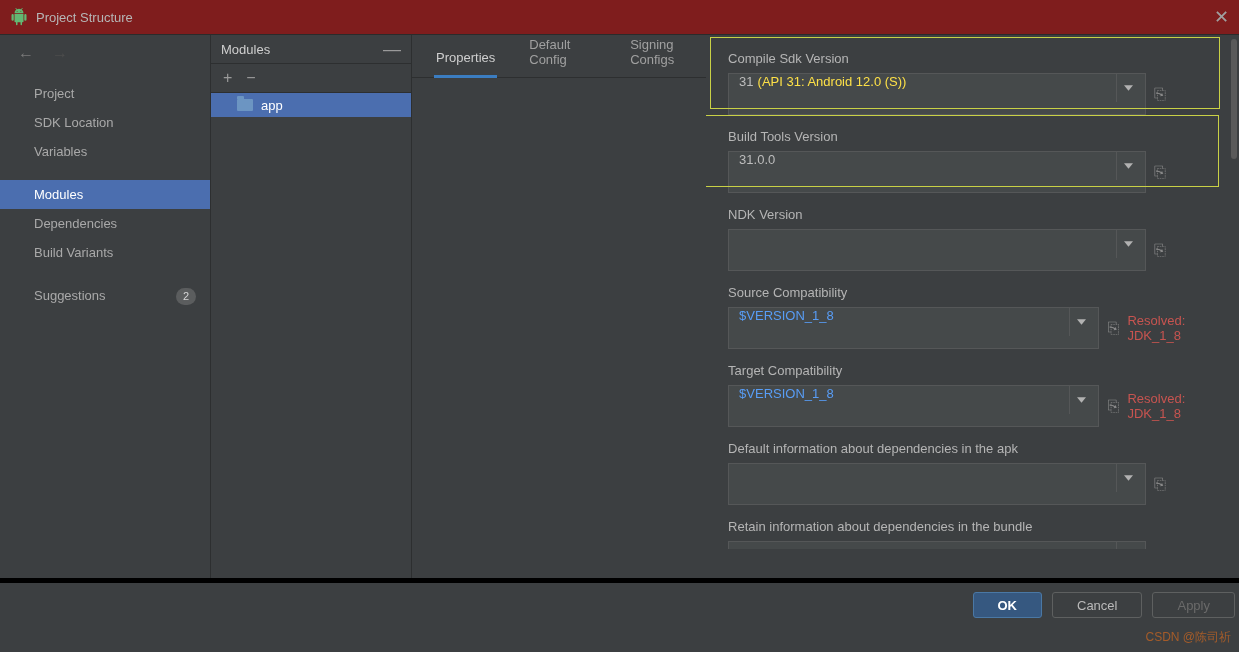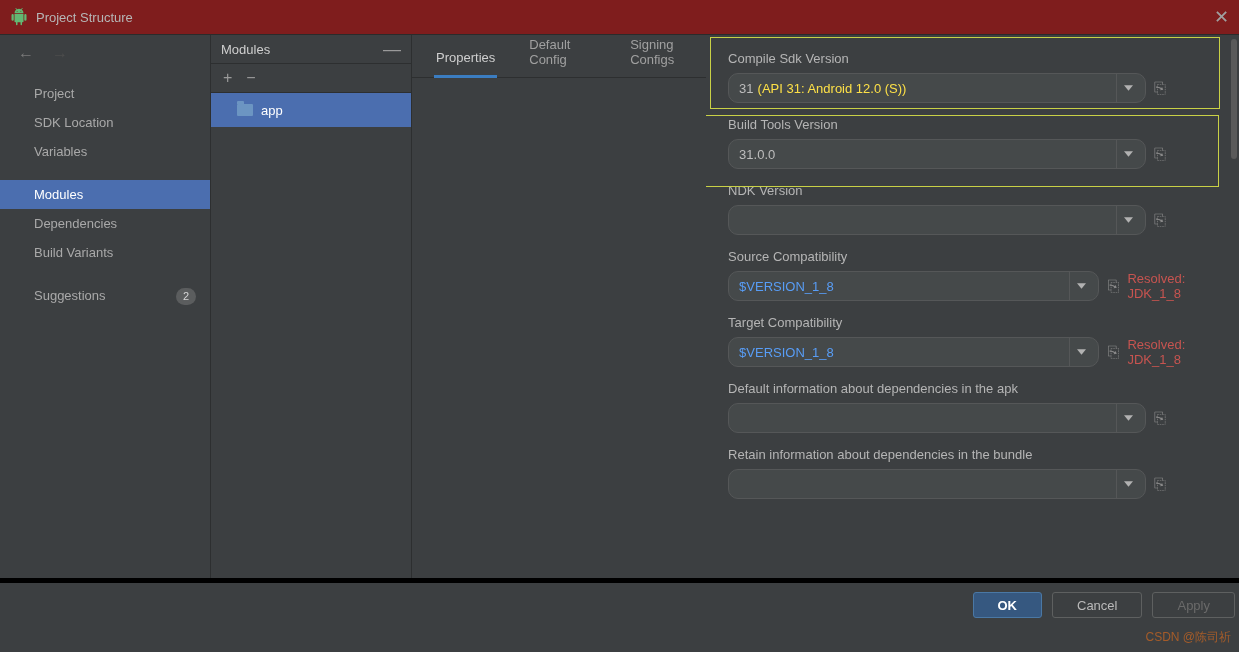--- a/index.html
+++ b/index.html
@@ -17,32 +17,32 @@
 .side-item{padding:7px 0 7px 34px;color:#a9a9a9;cursor:pointer}
 .side-item.sel{background:#4b6eaf;color:#fff}
 .side-gap{height:14px}
 .badge{float:right;margin-right:14px;background:#5b5d5e;color:#d5d5d5;border-radius:10px;font-size:11px;padding:1px 7px;line-height:15px}
 .mid{width:200px;background:#3c3f41;border-right:1px solid #2d2f30;display:flex;flex-direction:column}
 .mid-head{height:28px;display:flex;align-items:center;padding:0 10px;border-bottom:1px solid #2d2f30}
 .mid-title{color:#cfcfcf}
 .expand{margin-left:auto;color:#9a9a9a;font-size:18px;line-height:10px}
 .toolbar2{height:28px;display:flex;align-items:center;gap:14px;padding-left:12px;border-bottom:1px solid #2d2f30}
 .plus,.minus{color:#9a9a9a;font-size:16px}
-.tree-item{height:34px;display:flex;align-items:center;background:#4b6eaf;color:#fff;padding-left:26px;gap:8px}
+.tree-item{height:24px;display:flex;align-items:center;background:#4b6eaf;color:#fff;padding-left:26px;gap:8px}
 .folder{width:16px;height:12px;background:#6c95c2;border-radius:1px;position:relative}
 .folder::before{content:"";position:absolute;top:-3px;left:0;width:7px;height:3px;background:#6c95c2;border-radius:1px 1px 0 0}
 .main{flex:1;display:flex;flex-direction:row;background:#3c3f41}
 .tabs{height:42px;display:flex;align-items:flex-end;gap:30px;padding-left:22px;border-bottom:1px solid #2d2f30}
 .tab{color:#a0a0a0;padding:0 2px 10px;cursor:pointer}
 .tab.act{color:#cfcfcf;border-bottom:3px solid #3b7dc1;margin-bottom:-1px}
 .form{padding:16px 10px 0 22px;position:relative;overflow-y:auto;height:498px}
 .row{margin-bottom:14px}
 .lbl{color:#b5b5b5;margin-bottom:7px}
 .ctrl-line{display:flex;align-items:center;gap:8px}
-.combo{width:400px;height:28px;background:#45494a;border:1px solid #555758;border-radius:10px;display:flex;align-items:center;padding:0 6px 0 10px;color:#bdbdbd}
+.combo{width:400px;height:28px;background:#45494a;border:1px solid #555758;border-radius:0;display:flex;padding:0 6px 12px 10px;color:#bdbdbd}
 .combo .hint{color:#fde047;margin-left:4px}
 .combo .link{color:#589df6}
 .chev{margin-left:auto;width:22px;height:100%;display:flex;align-items:center;justify-content:center;border-left:1px solid #555758}
 .chev svg{width:9px;height:6px}
 .clip{color:#8a8a8a;font-size:15px}
 .resolved{color:#c75450}
 .hl{position:absolute;border:1px solid #c9d146;pointer-events:none}
 .hl1{left:4px;top:2px;width:508px;height:70px}
 .hl2{left:-30px;top:80px;width:541px;height:70px}
 .footer{height:44px;border-top:5px solid #000000;display:flex;align-items:center;justify-content:flex-end;gap:10px;padding:0 4px;background:#3c3f41}

